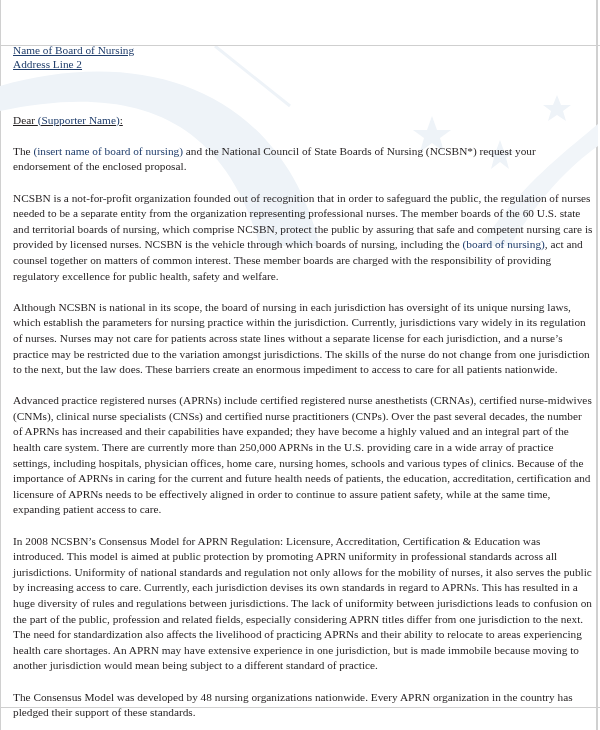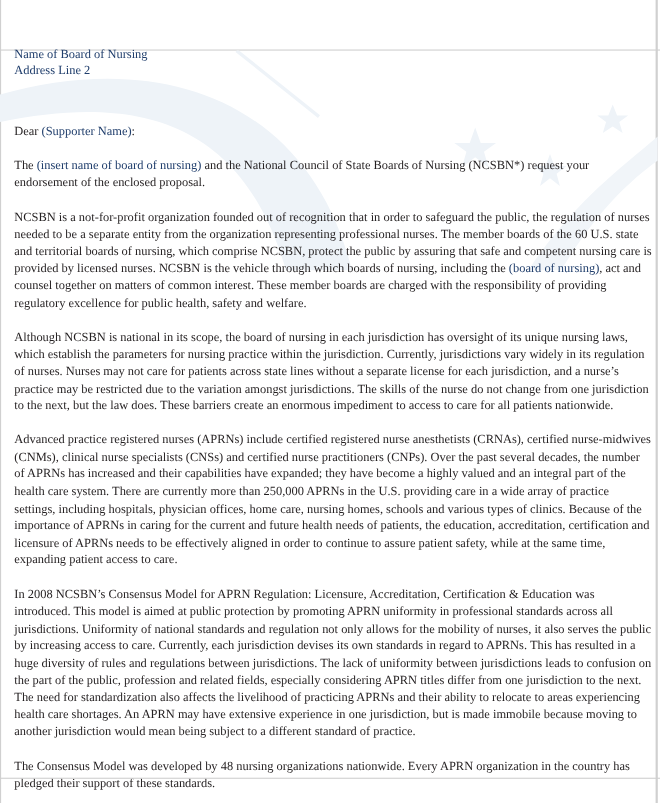--- a/index.html
+++ b/index.html
@@ -14,25 +14,25 @@
     border-left: 1px solid #d0d0d0; border-right: 2px solid #d0d0d0;
     box-sizing: border-box;
   }
   .top-rule { position: absolute; left: 0; top: 45px; width: 600px; height: 1px; background: #cfcfcf; }
   .bottom-rule { position: absolute; left: 0; top: 707px; width: 600px; height: 1px; background: #cfcfcf; }
   .bg-art { position: absolute; left: 0; top: 46px; width: 598px; height: 200px; pointer-events: none; }
   .content {
     position: absolute; left: 13px; top: 44px; width: 580px;
     font-size: 11.3px; line-height: 15.6px; color: #231f20;
   }
-  .addr { color: #1f3d6b; }
+  .addr { color: #1f3d6b; text-decoration: underline; }
   .addr div { height: 13.8px; line-height: 13.8px; }
   .ph { color: #1f3d6b; }
   p { margin: 0; }
-  .greet { margin-top: 41px; }
+  .greet { margin-top: 41px; text-decoration: underline; }
   .para { margin-top: 15.6px; }
 </style>
 </head>
 <body>
 
 <div class="page-frame"></div>
 <div class="top-rule"></div>
 
 <svg class="bg-art" viewBox="0 0 598 200">
   <path d="M0 40 C 140 0, 280 40, 320 200 L 260 200 C 220 60, 120 40, 0 65 Z" fill="#eef3f8"></path>

